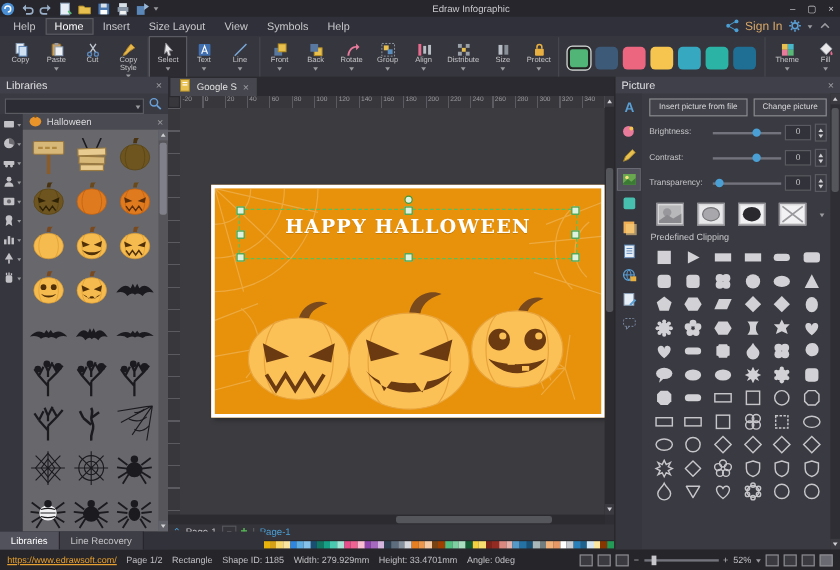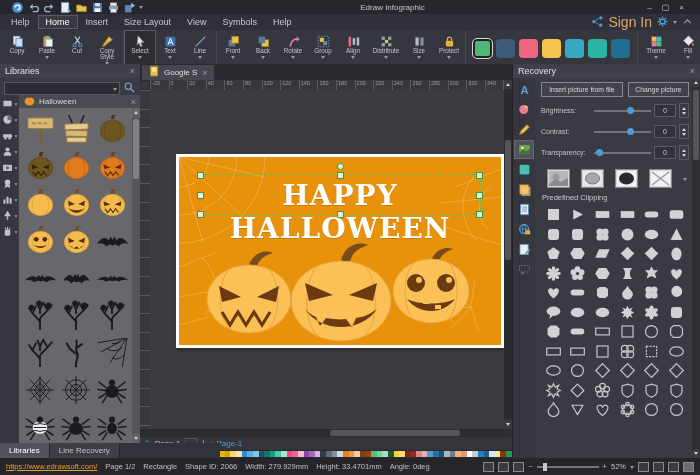--- a/index.html
+++ b/index.html
@@ -1,30 +1,30 @@
 <!DOCTYPE html>
 <html><head>
 <meta charset="utf-8">
 <style>
   html,body{margin:0;padding:0;background:#1e1e22;}
   .app{position:relative;width:700px;height:475px;background:#2e2e36;overflow:hidden;
        font-family:"Liberation Sans",sans-serif;-webkit-font-smoothing:antialiased;}
   
-  .titlebar{position:absolute;left:0;top:0;right:0;height:14px;background:#26262c;display:flex;align-items:center;padding:0 11px;gap:3px;}
+  .titlebar{position:absolute;left:0;top:0;right:0;height:14px;background:#26262c;display:flex;align-items:center;padding:0 0;gap:3px;}
   .qicons{display:flex;gap:3px;align-items:center;}
   .qicons span{display:flex;}
   .tb-title{flex:1;text-align:center;font-size:8px;color:#c8c8cc;}
   .wctl{display:flex;gap:1px;}
   .wbtn{width:15px;height:11px;display:flex;align-items:center;justify-content:center;font-size:8px;color:#c8c8cc;}
   
   .menubar{position:absolute;left:0;top:14px;right:0;height:16px;background:#30303a;display:flex;align-items:center;font-size:9px;color:#c8c8cc;padding-left:3px;}
   .mitem{padding:1px 7px;border:1px solid transparent;cursor:default;}
   .mitem.active{background:#3a3a42;border-color:#5a5a62;color:#fff;}
   .mb-right{margin-left:auto;display:flex;align-items:center;gap:4px;padding-right:6px;}
-  .signin{color:#d8a868;font-size:14px;}
+  .signin{color:#d8a868;font-size:10px;}
   
   .ribbon{position:absolute;left:0;top:30px;right:0;height:34px;background:#36363e;border-bottom:1px solid #1c1c22;display:flex;align-items:stretch;padding:1px 1px;}
   .rgroup{display:flex;align-items:stretch;border-right:1px solid #46464e;padding:0 1px;}
   .rbtn{width:30px;display:flex;flex-direction:column;align-items:center;padding-top:2px;font-size:6.3px;color:#c4c4c8;text-align:center;line-height:1.05;}
   .rbtn .ricon{height:15px;display:flex;align-items:flex-end;}
   .rbtn.sel{background:#2c2c32;outline:1px solid #5a5a62;}
   .car{width:0;height:0;border-left:2.5px solid transparent;border-right:2.5px solid transparent;border-top:3px solid #9a9aa0;margin-top:1px;}
   .swatchwrap{display:flex;align-items:center;gap:4px;padding:0 7px;}
   .swatch{width:19px;height:19px;border-radius:4px;}
   .swatch.sel{outline:1px solid #d8d8d8;box-shadow:0 0 0 2px #222 inset;}
@@ -69,21 +69,21 @@
   .pstrip{position:absolute;left:0;right:0;bottom:8px;height:13px;background:#34343a;display:flex;align-items:center;font-size:8px;color:#c8c8cc;gap:4px;padding:0 4px;}
   .pg-dd{width:10px;height:9px;border:1px solid #55555d;display:flex;align-items:center;justify-content:center;}
   .pg-plus{color:#58c058;font-weight:bold;font-size:10px;}
   .pg-link{color:#4a9fd4;}
   .fstrip{position:absolute;left:0;right:0;bottom:0;height:8px;background:#2a2a2e;display:flex;align-items:center;}
   .fl{font-size:6px;color:#b0b0b4;padding:0 2px;}
   .fcell{flex:1;height:6px;}
   
   .art{position:absolute;left:26px;top:64px;width:322px;height:188px;background:#E8920B;border:3px solid #fff;box-shadow:2px 2px 4px rgba(0,0,0,.35);}
   .art-title{position:absolute;left:0;right:0;top:22px;text-align:center;color:#fff;
-     font-family:"DejaVu Serif",serif;font-weight:bold;font-size:28px;letter-spacing:1px;text-shadow:0 1px 0 rgba(0,0,0,.15);}
+     font-family:"DejaVu Serif",serif;font-weight:bold;font-size:16px;letter-spacing:1px;text-shadow:0 1px 0 rgba(0,0,0,.15);}
   .art-sub{position:absolute;left:0;right:0;top:56px;text-align:center;color:#fdf2da;
      font-family:"DejaVu Serif",serif;font-size:9px;letter-spacing:2px;font-weight:bold;}
   .selbox{position:absolute;left:20px;right:20px;top:17px;height:40px;border:1px dashed #5ac05a;}
   .hnd{position:absolute;width:5px;height:5px;background:#dff2df;border:1px solid #3a9a3a;}
   .webs,.pumps{position:absolute;pointer-events:none;}
   
   .rpanel{position:absolute;left:512px;top:64px;right:0;bottom:17px;background:#3a3a42;border-left:1px solid #222;}
   .rp-body{position:absolute;top:14px;bottom:0;left:0;right:0;display:flex;}
   .rstrip{width:22px;background:#36363e;display:flex;flex-direction:column;align-items:center;padding-top:3px;gap:3px;}
   .ri{width:18px;height:17px;display:flex;align-items:center;justify-content:center;}
@@ -921,21 +921,21 @@
           <div class="fcell" style="background: rgb(212, 230, 241);"></div>
           <div class="fcell" style="background: rgb(249, 231, 159);"></div>
           <div class="fcell" style="background: rgb(135, 54, 0);"></div>
           <div class="fcell" style="background: rgb(35, 155, 86);"></div>
         </div>
     </div>
   </div>
 
   <div class="rpanel">
     <div class="p-h">
-      <span>Recovery</span>
+      <span>Picture</span>
       <span class="p-x">×</span>
     </div>
     <div class="rp-body">
       <div class="rstrip" id="rstrip">
           <div class="ri">
             <svg width="13" height="13" viewBox="0 0 16 16">
               <text x="3" y="13" font-size="14" font-family="Liberation Sans" fill="#5a9fd4" font-weight="bold">A</text>
             </svg>
           </div>
           <div class="ri">
@@ -1461,21 +1461,21 @@
             <div class="tri-d"></div>
           </div>
       </div>
     </div>
   </div>
 
   <div class="status">
     <span class="slink">https://www.edrawsoft.com/</span>
     <span>Page 1/2</span>
     <span>Rectangle</span>
-    <span>Shape ID: 2066</span>
+    <span>Shape ID: 1185</span>
     <span>Width: 279.929mm</span>
     <span>Height: 33.4701mm</span>
     <span>Angle: 0deg</span>
     <div class="zcluster">
       <div class="zbox"></div>
       <div class="zbox"></div>
       <div class="zbox"></div>
       <span>−</span>
       <div class="ztrack">
           <div class="zthumb"></div>

